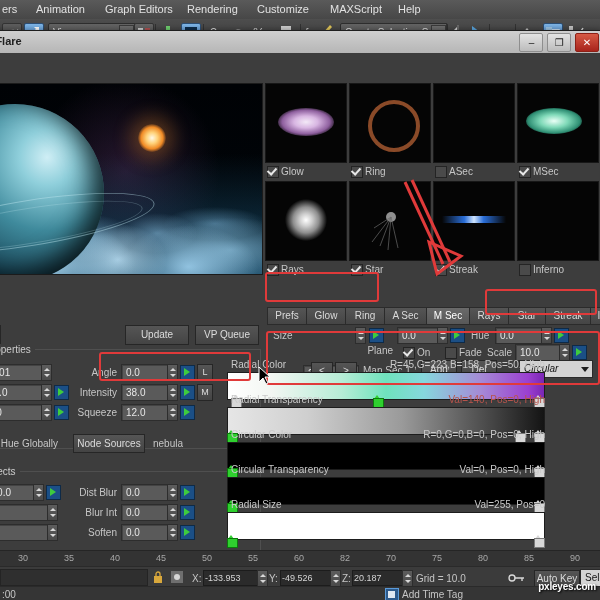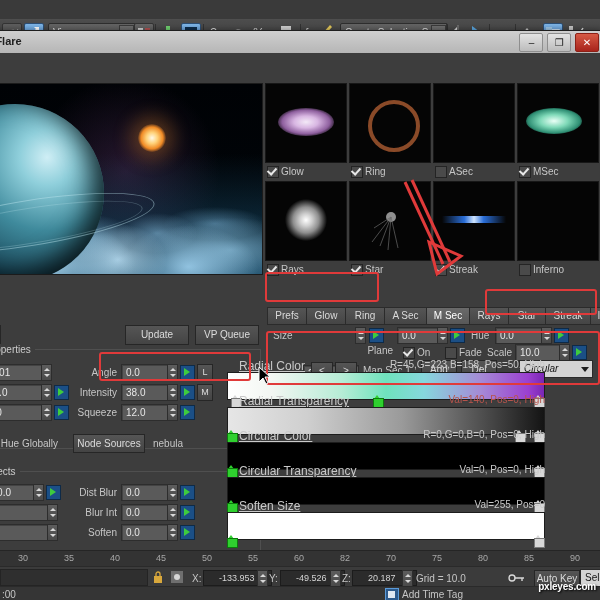--- a/index.html
+++ b/index.html
@@ -86,50 +86,59 @@
   .thumb{position:absolute;width:80px;height:78px;background:#050505;border:1px solid #171717;overflow:hidden;}
   .thumb-lbl{position:absolute;color:#c6c6c6;font-size:10px;}
 
   
   .tab{position:absolute;top:254px;height:16px;background:linear-gradient(#555,#454545);
     border:1px solid #2b2b2b;color:#dadada;font-size:10px;text-align:center;line-height:15px;overflow:hidden;white-space:nowrap;}
   .tab.sel{background:linear-gradient(#6a6a6a,#585858);color:#fff;}
 
   
   .ramp-row{position:absolute;left:272px;width:318px;}
-  .ramp-title{position:absolute;left:12px;color:#c9c9c9;font-size:12px;text-decoration:underline;}
+  .ramp-title{position:absolute;left:4px;color:#c9c9c9;font-size:10px;}
   .ramp-val{position:absolute;right:0;color:#c9c9c9;font-size:10px;text-align:right;white-space:nowrap;}
   .ramp{position:absolute;left:0;width:316px;height:26px;border:1px solid #1d1d1d;}
   .key{position:absolute;width:9px;height:11px;}
   .key i{position:absolute;left:0;top:3px;width:9px;height:8px;display:block;}
   .key.g i{background:#2fd02f;border:1px solid #0c7a0c;}
   .key.w i{background:#d8d8d8;border:1px solid #7a7a7a;}
   .key b{position:absolute;left:1px;top:0;width:0;height:0;border-left:3.5px solid transparent;border-right:3.5px solid transparent;}
   .key.g b{border-bottom:4px solid #2fd02f;}
   .key.w b{border-bottom:4px solid #d8d8d8;}
 
   
   .anno{position:absolute;border:2px solid #e03a3a;border-radius:3px;pointer-events:none;}
   .arrow-svg{position:absolute;pointer-events:none;}
 
   
   .tlruler{position:absolute;left:0;top:550px;width:600px;height:16px;background:#333;border-top:1px solid #252525;}
   .tlruler .tick{position:absolute;top:2px;color:#a8a8a8;font-size:9px;}
   .statusbar{position:absolute;left:0;top:566px;width:600px;height:20px;background:#3b3b3b;border-top:1px solid #2a2a2a;}
   .statusbar2{position:absolute;left:0;top:586px;width:600px;height:14px;background:#353535;border-top:1px solid #2a2a2a;}
   .coord{position:absolute;top:3px;height:14px;background:#2b2b2b;border:1px solid #1c1c1c;color:#d5d5d5;
-    font-size:9px;line-height:14px;padding-left:15px;overflow:hidden;white-space:nowrap;}
+    font-size:9px;line-height:14px;padding-left:1px;overflow:hidden;white-space:nowrap;}
   .wm{position:absolute;right:4px;top:581px;color:#fff;font-size:10px;font-weight:bold;
     text-shadow:1px 1px 2px #000;letter-spacing:-.2px;}
 </style>
 </head>
 <body>
 
 <div id="root">
 
+  <div class="maxmenu">
+    <div class="mi" style="left:2px">ers</div>
+    <div class="mi" style="left:36px">Animation</div>
+    <div class="mi" style="left:105px">Graph Editors</div>
+    <div class="mi" style="left:187px">Rendering</div>
+    <div class="mi" style="left:257px">Customize</div>
+    <div class="mi" style="left:330px">MAXScript</div>
+    <div class="mi" style="left:398px">Help</div>
+  </div>
 
   <div class="maxtoolbar">
     <div class="tb-ico" style="left:2px;background:linear-gradient(#5e5e5e,#4a4a4a);border:1px solid #343434;">
       <svg width="18" height="18" viewBox="0 0 18 18">
           <path d="M3 13 C4 6 12 5 15 9" stroke="#ddd" stroke-width="1.6" fill="none"></path>
           <path d="M15 5 L16 10 L11 9 Z" fill="#ddd"></path>
         </svg>
     </div>
     <div class="tb-ico" style="left:24px;background:linear-gradient(#7fb6e8,#4a86c8);border:1px solid #2c4f76;">
       <svg width="18" height="18" viewBox="0 0 18 18">
@@ -488,21 +497,21 @@
             <b></b>
             <i></i>
           </div>
         <div class="key w" style="left:307px;top:36px;">
             <b></b>
             <i></i>
           </div>
       </div>
 
       <div class="ramp-row" style="top:446px;">
-        <div class="ramp-title" style="top:0px;">Soften Size</div>
+        <div class="ramp-title" style="top:0px;">Radial Size</div>
         <div class="ramp-val" style="top:0px;">Val=255, Pos=0</div>
         <div class="ramp" style="top:13px;background:#fff;"></div>
         <div class="key g" style="left:0px;top:36px;">
             <b></b>
             <i></i>
           </div>
         <div class="key w" style="left:307px;top:36px;">
             <b></b>
             <i></i>
           </div>

